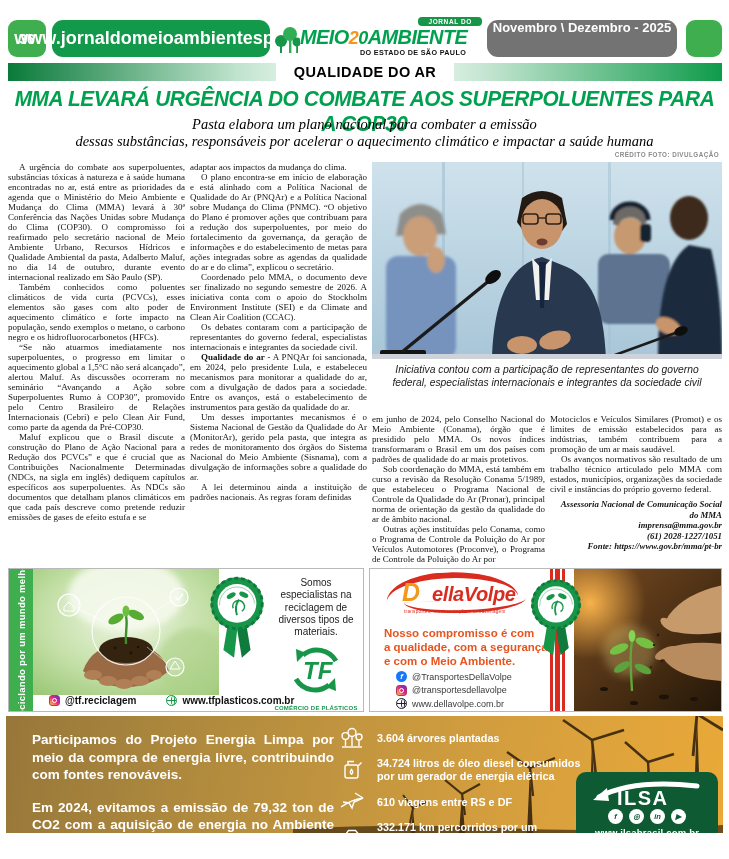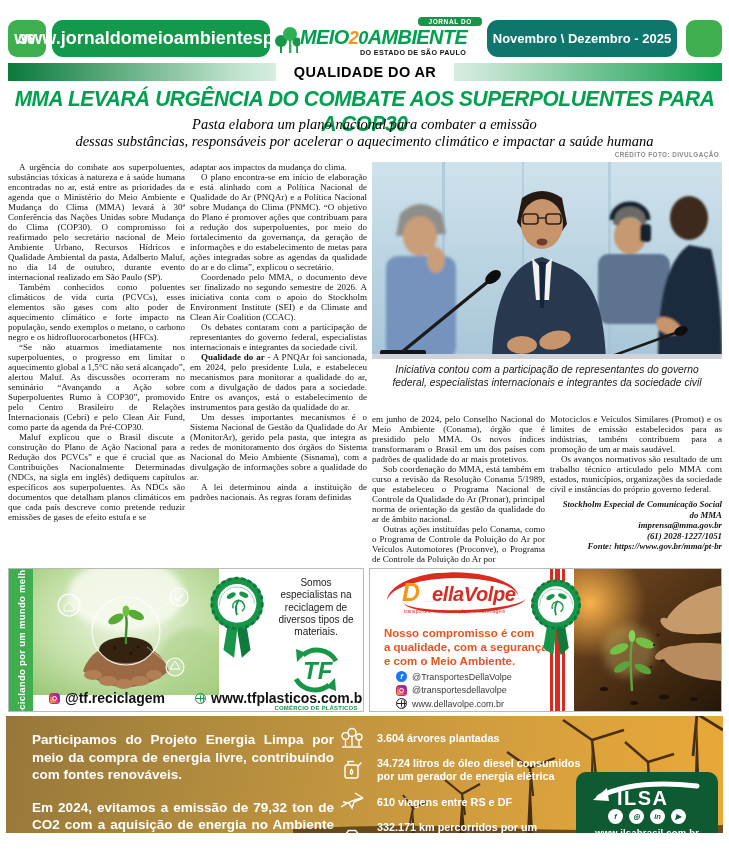--- a/index.html
+++ b/index.html
@@ -4,22 +4,22 @@
 <style>
   html,body{margin:0;padding:0;background:#e9e9e9;}
   .page{position:relative;width:729px;height:859px;background:#fff;overflow:hidden;
         font-family:"Liberation Sans",sans-serif;margin:0 auto;}
   
   .hdr{position:absolute;left:8px;top:19px;width:714px;height:40px;}
   .hdr .numbox{position:absolute;left:0;top:1px;width:38px;height:37px;background:#3FAE4E;border-radius:9px;
         color:#fff;font-weight:bold;font-size:14px;display:flex;align-items:center;justify-content:center;}
   .hdr .urlpill{position:absolute;left:44px;top:1px;width:218px;height:37px;background:#12994A;border-radius:11px;
         color:#fff;font-weight:bold;font-size:18px;display:flex;align-items:center;justify-content:center;}
-  .hdr .datepill{position:absolute;left:479px;top:1px;width:190px;height:37px;background:#0f766e;border-radius:11px;
-        color:#fff;font-weight:bold;font-size:13px;display:flex;align-items:center;justify-content:center;}
+  .hdr .datepill{position:absolute;left:479px;top:1px;width:190px;height:37px;background:#737373;border-radius:11px;
+        color:#fff;font-weight:bold;font-size:13px;display:flex;justify-content:center;}
   .hdr .cornerbox{position:absolute;right:0;top:1px;width:36px;height:37px;background:#3FAE4E;border-radius:9px;}
   .masthead{position:absolute;left:266px;top:-2px;width:210px;height:44px;}
   .masthead .badge{position:absolute;right:2px;top:0;background:#17964a;border-radius:4px;padding:1px 10px;
         color:#fff;font-weight:bold;font-size:6.5px;letter-spacing:.6px;}
   .masthead .main{position:absolute;left:26px;top:8px;white-space:nowrap;font-weight:bold;font-style:italic;
         letter-spacing:-.6px;transform:scaleX(.95);transform-origin:left;}
   .masthead .main .p1,.masthead .main .p2{font-size:21px;color:#00A14E;}
   .masthead .main .a2{font-size:19px;color:#F7941D;}
   .masthead .main .a0{font-size:19px;color:#00A14E;}
   .masthead .sub{position:absolute;left:86px;top:31px;font-size:7.2px;font-weight:bold;color:#111;letter-spacing:.35px;}
@@ -56,21 +56,21 @@
   #adtf{left:8px;width:356px;}
   #addv{left:369px;width:353px;}
   .tf-strip{position:absolute;left:0;top:0;bottom:0;width:24px;background:#3FAE4E;display:flex;align-items:center;justify-content:center;}
   .tf-strip span{writing-mode:vertical-rl;transform:rotate(180deg);color:#fff;font-weight:bold;font-size:9.5px;letter-spacing:.3px;white-space:nowrap;}
   .tf-photo{position:absolute;left:24px;top:0;width:186px;height:126px;}
   .seal{position:absolute;}
   .tf-seal{left:196px;top:5px;width:64px;height:88px;}
   .tf-right{position:absolute;left:262px;top:8px;width:90px;text-align:center;color:#222;font-size:10px;line-height:12.3px;}
   .tf-logo{margin:5px auto 1px;width:54px;height:54px;}
   .tf-logocap{font-size:6px;color:#17964a;letter-spacing:.2px;font-weight:bold;}
-  .tf-bottom{position:absolute;left:40px;bottom:5px;display:flex;gap:30px;align-items:center;font-weight:bold;font-size:14px;color:#111;}
+  .tf-bottom{position:absolute;left:40px;bottom:5px;display:flex;gap:30px;align-items:center;font-weight:bold;font-size:10px;color:#111;}
   .tf-bottom .item{display:flex;gap:5px;align-items:center;}
   
   .dv-logo{position:absolute;left:24px;top:7px;width:130px;height:40px;}
   .dv-swoosh{position:absolute;left:-8px;top:-4px;width:132px;height:30px;border-top:6px solid #D92B1F;
         border-radius:55% 70% 0 0/95% 100% 0 0;transform:rotate(-3deg);}
   .dv-swoosh2{position:absolute;left:10px;top:24px;width:122px;height:10px;border-bottom:3px solid #D92B1F;
         border-radius:0 0 50% 50%/0 0 100% 100%;transform:rotate(-2deg);}
   .dv-logotext{position:absolute;left:8px;top:2px;white-space:nowrap;font-style:italic;font-weight:bold;}
   .dv-logotext .d{font-size:25px;color:#F2981B;}
   .dv-logotext .rest{font-size:20px;color:#D92B1F;letter-spacing:-.4px;padding-left:12px;}
@@ -236,21 +236,21 @@
   <div class="col" id="col3">
     <p class="cont">em junho de 2024, pelo Conselho Nacional do Meio Ambiente (Conama), órgão que é presidido pelo MMA. Os novos índices transformaram o Brasil em um dos países com padrões de qualidade do ar mais protetivos.</p>
     <p>Sob coordenação do MMA, está também em curso a revisão da Resolução Conama 5/1989, que estabeleceu o Programa Nacional de Controle da Qualidade do Ar (Pronar), principal norma de orientação da gestão da qualidade do ar de âmbito nacional.</p>
     <p>Outras ações instituídas pelo Conama, como o Programa de Controle da Poluição do Ar por Veículos Automotores (Proconve), o Programa de Controle da Poluição do Ar por</p>
   </div>
 
   <div class="col" id="col4">
     <p class="cont">Motociclos e Veículos Similares (Promot) e os limites de emissão estabelecidos para as indústrias, também contribuem para a promoção de um ar mais saudável.</p>
     <p>Os avanços normativos são resultado de um trabalho técnico articulado pelo MMA com estados, municípios, organizações da sociedade civil e instâncias do próprio governo federal.</p>
     <div class="sig">
-      <div>Stockholm Especial de Comunicação Social</div>
+      <div>Assessoria Nacional de Comunicação Social</div>
       <div>do MMA</div>
       <div>imprensa@mma.gov.br</div>
       <div>(61) 2028-1227/1051</div>
       <div>Fonte: https://www.gov.br/mma/pt-br</div>
     </div>
   </div>
 
   <div class="ad" id="adtf">
     <div class="tf-strip">
       <span>Reciclando por um mundo melhor.</span>

